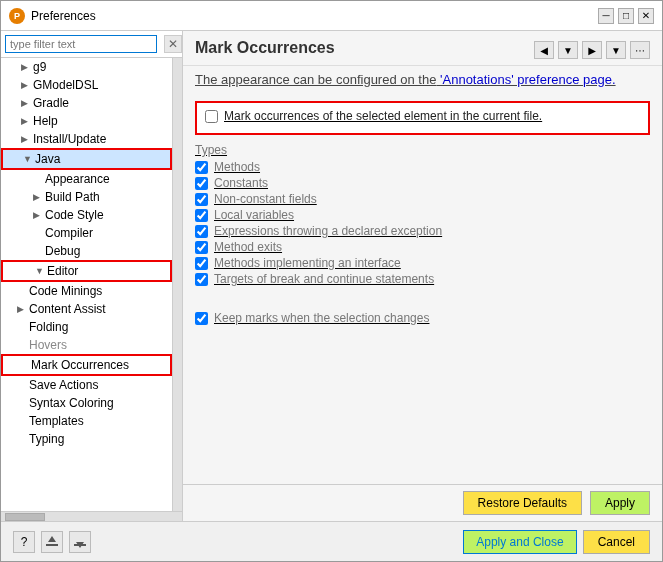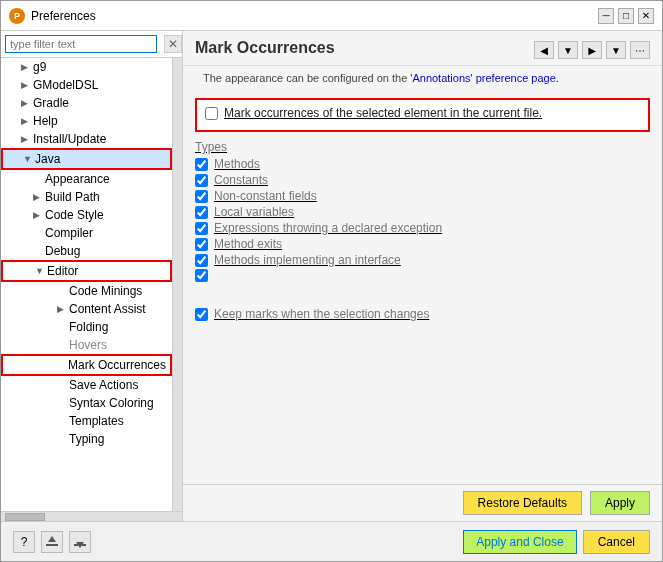--- a/index.html
+++ b/index.html
@@ -103,21 +103,21 @@
       overflow: hidden;
     }
     .tree-item .arrow {
       font-size: 9px;
       color: #666;
       width: 10px;
     }
     .tree-item .label { font-size: 12px; }
     .indent-1 { padding-left: 20px; }
     .indent-2 { padding-left: 32px; }
-    .indent-3 { padding-left: 56px; }
+    .indent-3 { padding-left: 16px; }
     .java-highlighted {
       background: #cce5ff;
       border: 2px solid #e00;
     }
     .editor-highlighted {
       background: #fff;
       border: 2px solid #e00;
     }
     .mark-highlighted {
       background: #fff;
@@ -150,23 +150,24 @@
     .nav-btn {
       width: 20px;
       height: 18px;
       background: #e8e8e8;
       border: 1px solid #bbb;
       cursor: pointer;
       display: flex; align-items: center; justify-content: center;
       font-size: 10px;
     }
     .panel-desc {
-      padding: 6px 20px;
-      font-size: 11px;
+      padding: 6px 12px;
+      font-size: 13px;
       color: #444;
+      text-decoration: underline;
     }
     .panel-desc a {
       color: #0000cc;
       text-decoration: none;
     }
     .panel-body {
       flex: 1;
       padding: 8px 12px;
       overflow-y: auto;
       text-decoration: underline;
@@ -466,20 +467,21 @@
         <div class="sub-item">
           <input type="checkbox" checked="" style="">
           <span class="item-label">Method exits</span>
         </div>
         <div class="sub-item">
           <input type="checkbox" checked="" style="">
           <span class="item-label">Methods implementing an interface</span>
         </div>
         <div class="sub-item">
           <input type="checkbox" checked="" style="">
+          <span class="item-label">Targets of break and continue statements</span>
         </div>
         <div class="sub-item" style="margin-top: 23px;">
           <input type="checkbox" checked="" style="">
           <span class="item-label">Keep marks when the selection changes</span>
         </div>
       </div>
 
       <div class="panel-footer">
         <button class="btn">Restore Defaults</button>
         <button class="btn btn-primary">Apply</button>

